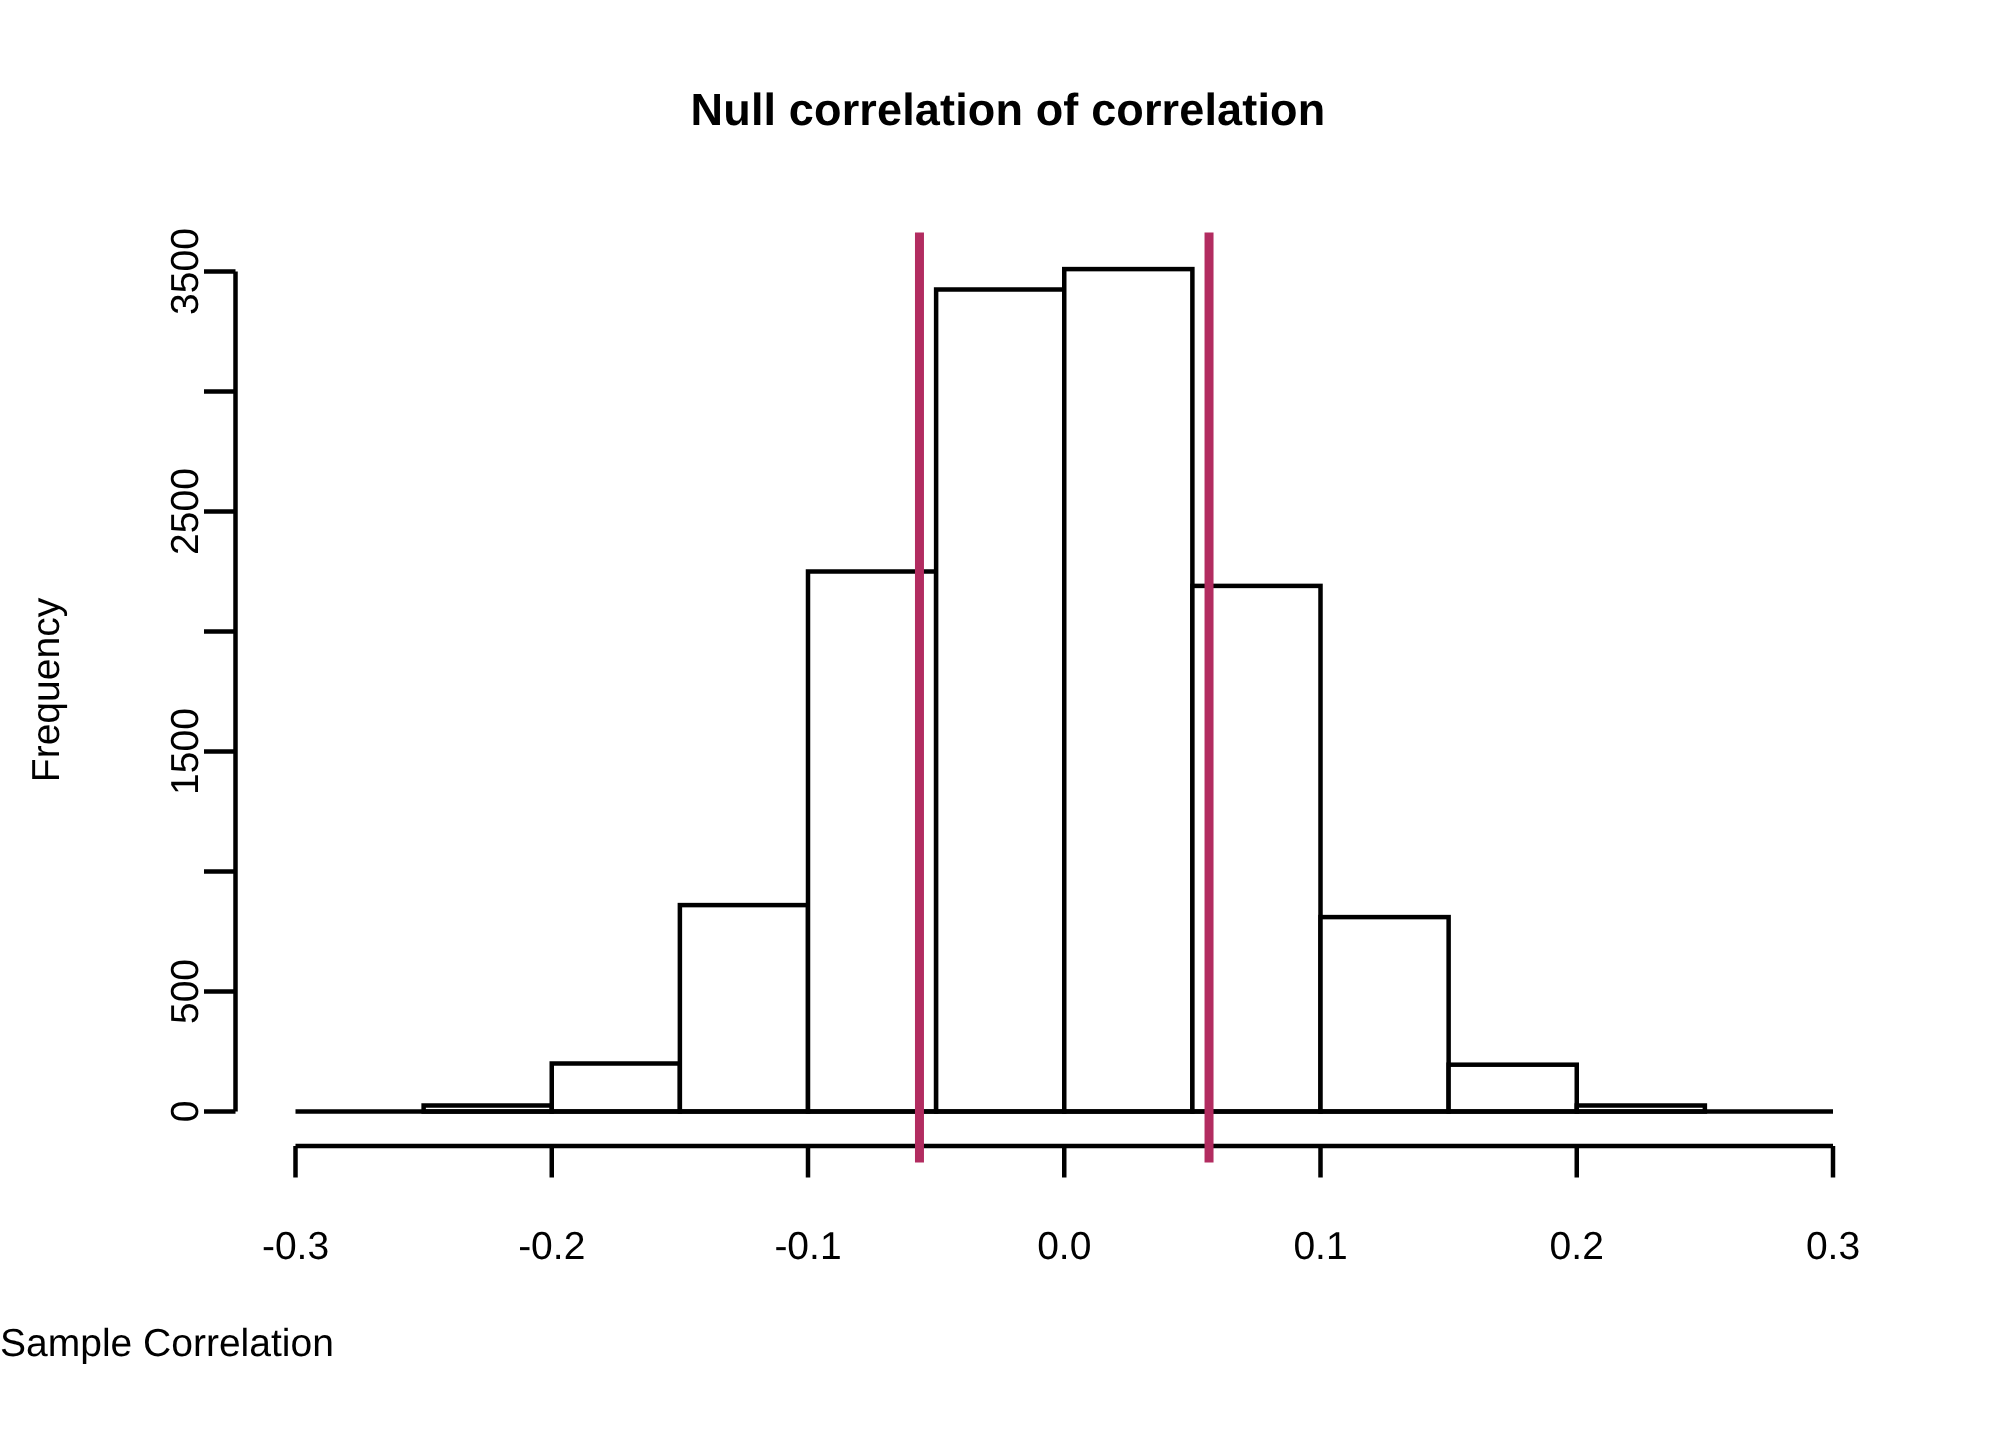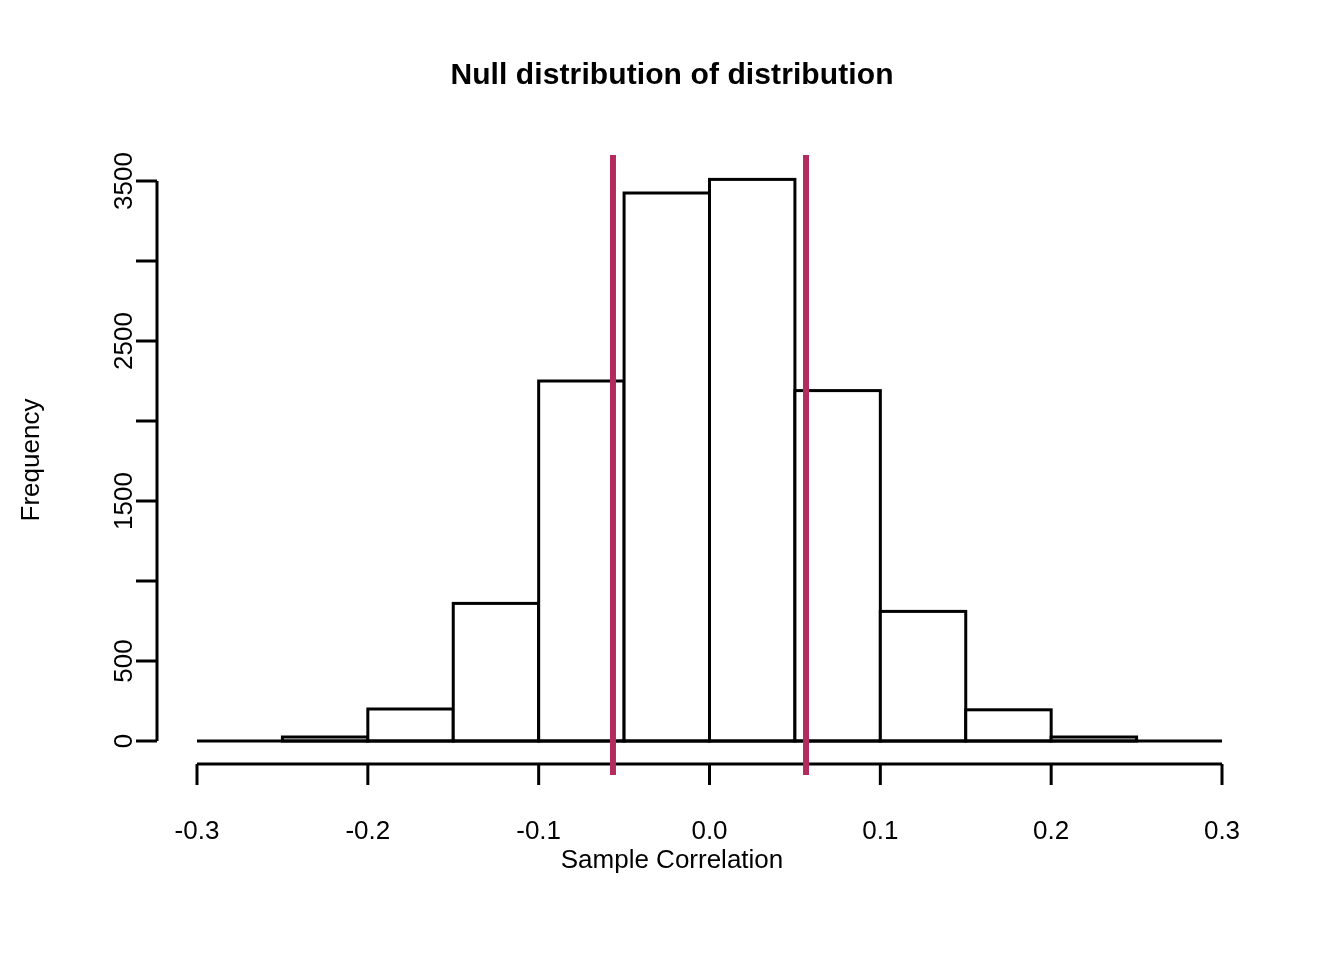--- a/index.html
+++ b/index.html
@@ -31,23 +31,23 @@
     text-align: center;
     font-size: 30px;
     font-weight: bold;
     letter-spacing: 0.1px;
     line-height: 36px;
   }
 
   .axis-label-x {
     position: absolute;
     left: 0;
-    top: 844px;
+    top: 880px;
     width: 1344px;
-    text-align: center;
+    text-align: left;
     font-size: 26px;
     line-height: 30px;
   }
 
   .axis-label-y {
     position: absolute;
     left: -80px;
     top: 445px;
     width: 220px;
     text-align: center;
@@ -74,21 +74,21 @@
     font-family: "Liberation Sans", sans-serif;
     font-size: 26px;
     fill: #000000;
   }
 </style>
 </head>
 <body>
 
 <div id="plot-root">
 
-  <div class="plot-title">Null distribution of distribution</div>
+  <div class="plot-title">Null correlation of correlation</div>
 
   <div class="axis-label-y">Frequency</div>
 
   <div class="axis-label-x">Sample Correlation</div>
 
   <svg class="plot-canvas" viewBox="0 0 1344 960">
     <g id="y-axis-group">
         <line x1="157" y1="741" x2="157" y2="181" stroke="#000000" stroke-width="3"></line>
         <line x1="157" y1="741" x2="136" y2="741" stroke="#000000" stroke-width="3"></line>
         <text x="125" y="741" class="tick-text-y" text-anchor="middle" dominant-baseline="middle" transform="rotate(-90 125 741)">0</text>

